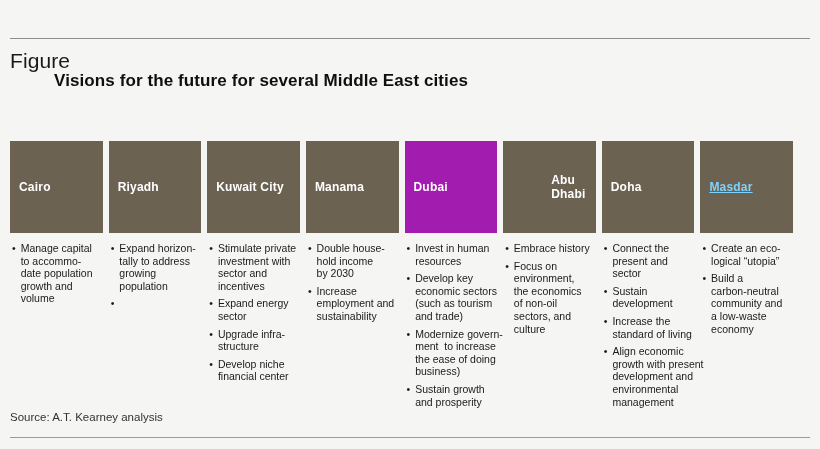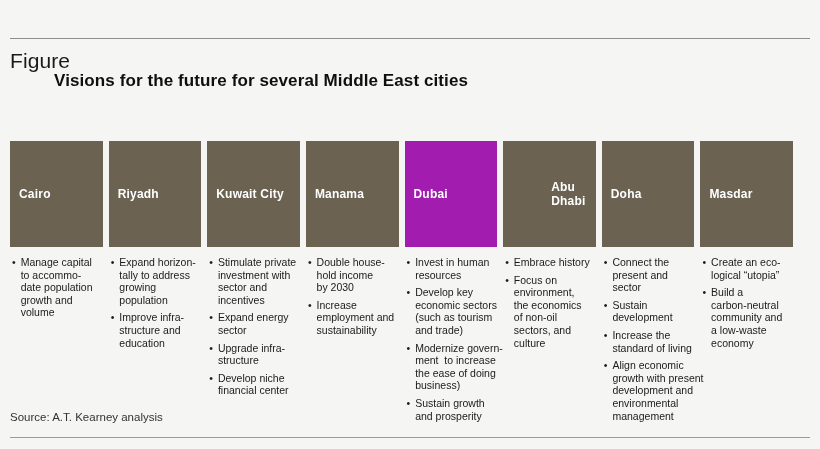--- a/index.html
+++ b/index.html
@@ -49,21 +49,21 @@
     top: 141px;
     width: 783px;
     display: flex;
     gap: 6px;
   }
   .col {
     flex: 1 1 0;
     min-width: 0;
   }
   .city-block {
-    height: 106px;
+    height: 92px;
     display: flex;
     align-items: center;
     padding: 0 9px;
     box-sizing: border-box;
     font-size: 12px;
     font-weight: bold;
     letter-spacing: 0.2px;
   }
   .bullets {
     list-style: none;
@@ -135,23 +135,20 @@
     <ul class="bullets">
           <li class="bullet">
             <span class="marker">•</span>
             <span class="bullet-text">Expand horizon-
 tally to address
 growing
 population</span>
           </li>
           <li class="bullet">
             <span class="marker">•</span>
-            <span class="bullet-text">Improve infra-
-structure and
-education</span>
           </li>
         </ul>
   </div>
 
   <div class="col">
     <div class="city-block" style="background: rgb(107, 98, 82); color: rgb(255, 255, 255);">
       <span class="city-label">Kuwait City</span>
     </div>
     <ul class="bullets">
           <li class="bullet">
@@ -278,21 +275,21 @@
             <span class="bullet-text">Align economic
 growth with present
 development and
 environmental
 management</span>
           </li>
         </ul>
   </div>
 
   <div class="col">
-    <div class="city-block" style="background: rgb(107, 98, 82); color: #ffffff;">
+    <div class="city-block" style="background: rgb(107, 98, 82); color: #7dd3fc; text-decoration: underline;">
       <span class="city-label">Masdar</span>
     </div>
     <ul class="bullets">
           <li class="bullet">
             <span class="marker">•</span>
             <span class="bullet-text">Create an eco-
 logical “utopia”</span>
           </li>
           <li class="bullet">
             <span class="marker">•</span>

